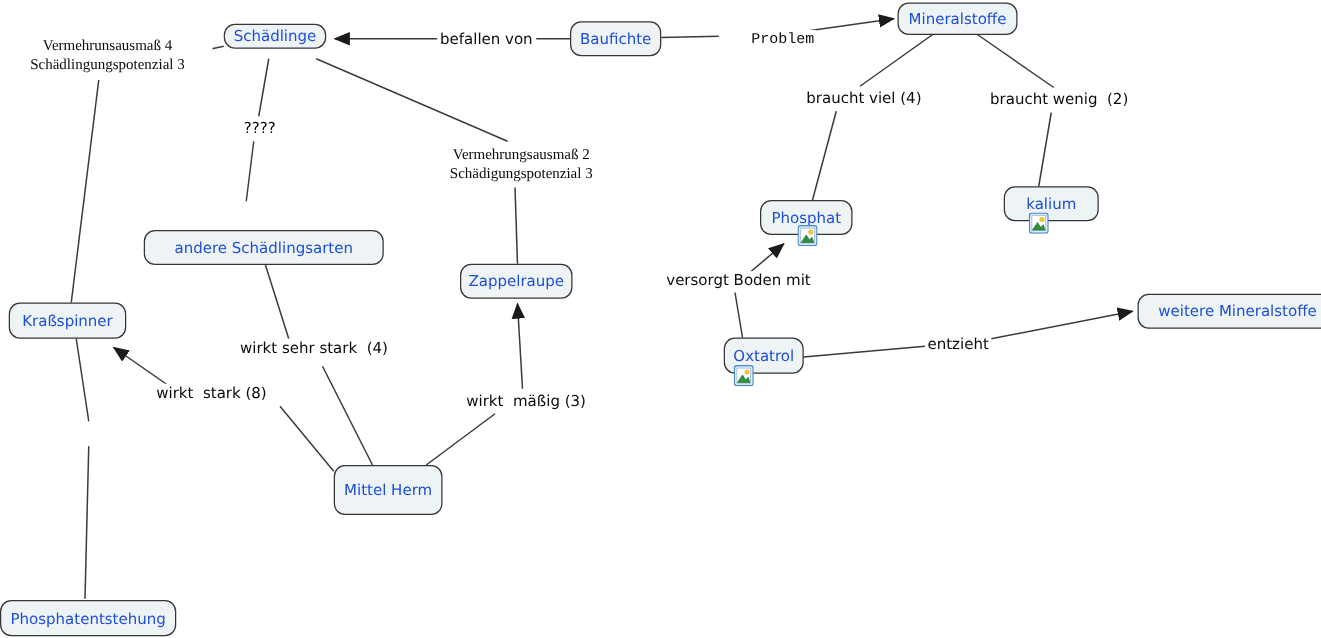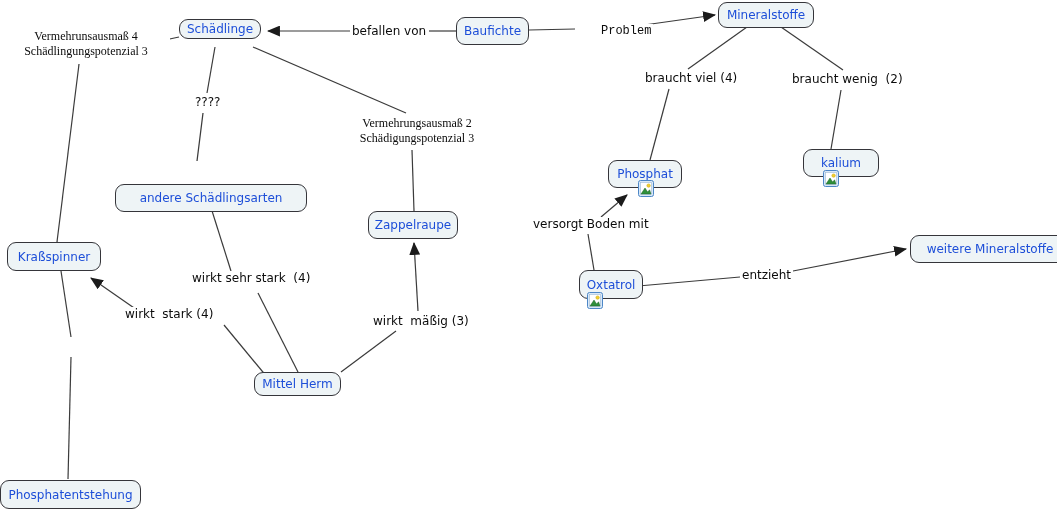--- a/index.html
+++ b/index.html
@@ -79,21 +79,21 @@
   <div class="node" style="left:179px; top:19px; width:82px; height:20px;">Schädlinge</div>
   <div class="node" style="left:456px; top:17px; width:73px; height:28px;">Baufichte</div>
   <div class="node" style="left:718px; top:2px; width:96px; height:26px;">Mineralstoffe</div>
   <div class="node" style="left:608px; top:160px; width:74px; height:28px;">Phosphat</div>
   <div class="node" style="left:803px; top:149px; width:76px; height:28px;">kalium</div>
   <div class="node" style="left:115px; top:162px; width:192px; height:28px;margin-top:22px;">andere Schädlingsarten</div>
   <div class="node" style="left:7px; top:242px; width:94px; height:29px;">Kraßspinner</div>
   <div class="node" style="left:368px; top:211px; width:90px; height:28px;">Zappelraupe</div>
   <div class="node" style="left:563px; top:270px; width:64px; height:29px;margin-left:16px;">Oxtatrol</div>
   <div class="node" style="left:910px; top:235px; width:160px; height:28px;">weitere Mineralstoffe</div>
-  <div class="node" style="left:254px; top:372px; width:87px; height:24px;text-align:center;">Mittel Herm</div>
+  <div class="node" style="left:267px; top:372px; width:87px; height:40px;text-align:center;">Mittel Herm</div>
   <div class="node" style="left:0px; top:480px; width:141px; height:29px;">Phosphatentstehung</div>
 
   <div class="res-icon" style="left:638px; top:180px;">
     <svg width="16" height="17" viewBox="0 0 16 17">
       <rect x="0.5" y="0.5" width="15" height="16" rx="2" fill="#d8e8f8" stroke="#4d87c7"></rect>
       <rect x="2.5" y="2.5" width="11" height="12" fill="#ffffff" stroke="#9db8d2" stroke-width="0.6"></rect>
       <circle cx="10.6" cy="5.6" r="1.7" fill="#f2d02e" stroke="#c8a300" stroke-width="0.5"></circle>
       <path d="M3 14 L7 8 L9.6 12 L11.6 9.8 L13 14 Z" fill="#2f8f3b" stroke="#1c6428" stroke-width="0.5"></path>
     </svg>
   </div>
@@ -117,18 +117,18 @@
   <div class="link-label" style="left:350px; top:24px;">befallen von</div>
   <div class="link-label" style="left:599px; top:24px;font-family:Liberation Mono, monospace;">Problem</div>
   <div class="link-label" style="left:643px; top:71px;">braucht viel (4)</div>
   <div class="link-label" style="left:790px; top:72px;">braucht wenig  (2)</div>
   <div class="link-label" style="left:193px; top:95px;">????</div>
   <div class="link-label multiline" style="left:335px; top:116px; width:160px;">Vermehrungsausmaß 2
 Schädigungspotenzial 3</div>
   <div class="link-label multiline" style="left:2px; top:29px; width:164px;">Vermehrunsausmaß 4
 Schädlingungspotenzial 3</div>
   <div class="link-label" style="left:190px; top:271px;">wirkt sehr stark  (4)</div>
-  <div class="link-label" style="left:123px; top:307px;">wirkt  stark (4)</div>
+  <div class="link-label" style="left:123px; top:307px;">wirkt  stark (8)</div>
   <div class="link-label" style="left:371px; top:314px;">wirkt  mäßig (3)</div>
   <div class="link-label" style="left:531px; top:217px;text-align:center;">versorgt Boden mit</div>
   <div class="link-label" style="left:740px; top:268px;">entzieht</div>
 
 </div>
 
 </body></html>

